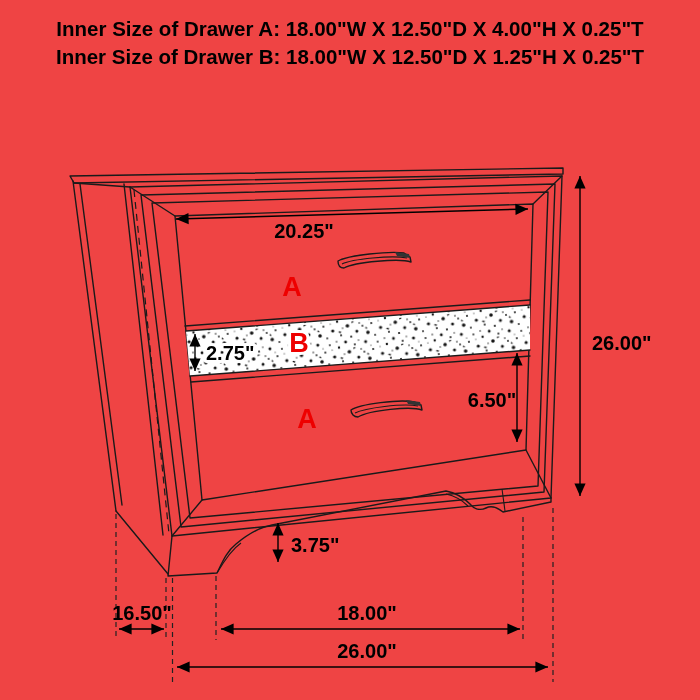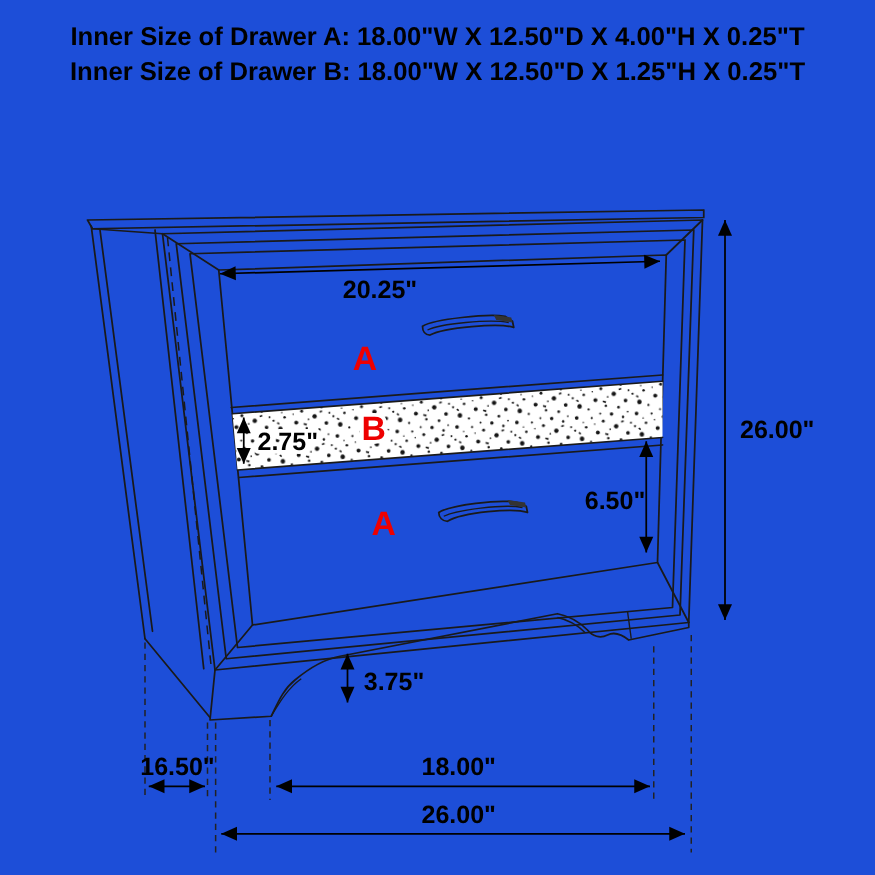--- a/index.html
+++ b/index.html
@@ -1,16 +1,16 @@
 <!DOCTYPE html>
 <html><head>
 <meta charset="utf-8">
 <style>
   html,body{margin:0;padding:0;background:#fff;}
-  .page{width:700px;height:700px;position:relative;background:#1d4ed8;overflow:hidden;}
+  .page{width:700px;height:700px;position:relative;background:#ef4444;overflow:hidden;}
   svg{display:block;}
   text{font-family:"Liberation Sans", sans-serif;}
   .hdr{font-size:20.5px;font-weight:bold;fill:#000;}
   .dim{font-size:20px;font-weight:bold;fill:#000;}
   .lbl{font-size:27px;font-weight:bold;}
   .halo{paint-order:stroke;stroke:#ffffff;stroke-width:6px;stroke-linejoin:round;}
   .art{stroke:#1a1a1a;fill:none;stroke-width:1.4;stroke-linecap:round;stroke-linejoin:round;}
   .artThin{stroke:#1a1a1a;fill:none;stroke-width:1.1;}
   .dimline{stroke:#000;fill:none;stroke-width:1.4;}
   .ext{stroke:#222;fill:none;stroke-width:1.2;stroke-dasharray:5 4;}

